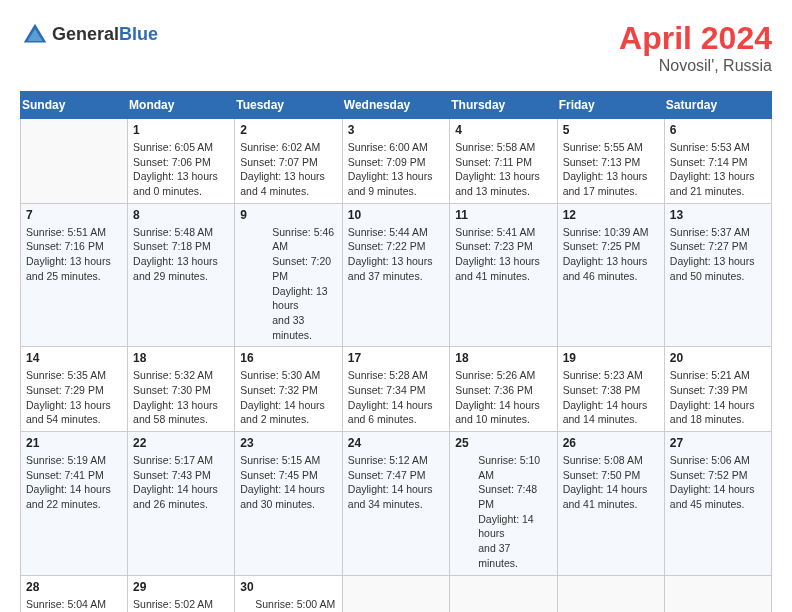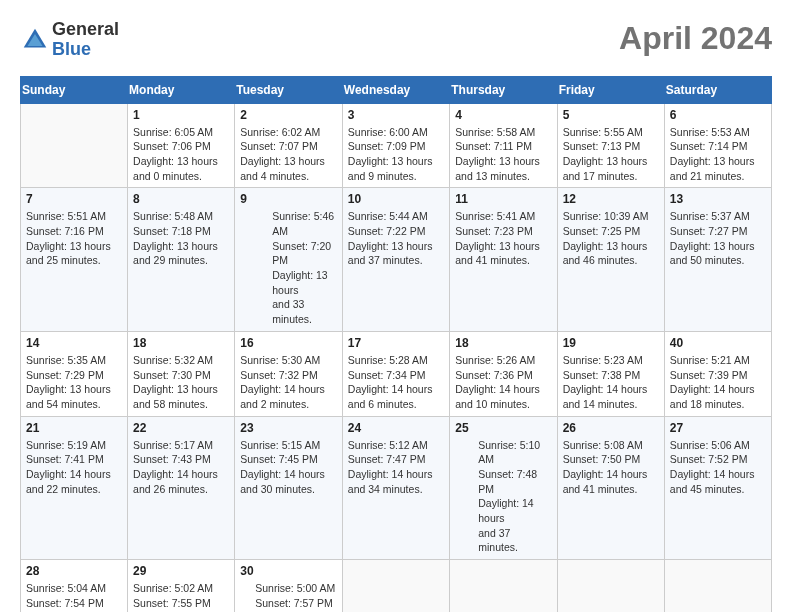--- a/index.html
+++ b/index.html
@@ -15,21 +15,21 @@
       justify-content: space-between;
       align-items: flex-start;
       margin-bottom: 16px;
     }
     .logo {
       display: flex;
       align-items: center;
     }
     .logo-text {
       display: flex;
-      flex-direction: column;
+      flex-direction: row;
       line-height: 1.1;
     }
     .logo-general {
       font-size: 18px;
       font-weight: bold;
       color: #333;
     }
     .logo-blue {
       font-size: 18px;
       font-weight: bold;
@@ -39,21 +39,21 @@
       width: 30px;
       height: 30px;
       margin-right: 2px;
     }
     .title-block {
       text-align: right;
     }
     .month-title {
       font-size: 32px;
       font-weight: bold;
-      color: #737373;
+      color: #ef4444;
     }
     .location-title {
       font-size: 16px;
       color: #555;
     }
     .calendar {
       width: 100%;
       border-collapse: collapse;
       font-size: 11px;
     }
@@ -104,20 +104,21 @@
       <polygon points="20,5 35,30 5,30" fill="#2e6db4"></polygon>
       <polygon points="20,12 30,28 10,28" fill="#5a9fd4"></polygon>
     </svg>
     <div class="logo-text">
       <span class="logo-general">General</span>
       <span class="logo-blue">Blue</span>
     </div>
   </div>
   <div class="title-block">
     <div class="month-title">April 2024</div>
+    <div class="location-title">Novosil', Russia</div>
   </div>
 </div>
 
 <table class="calendar">
   <thead>
     <tr>
     <th>Sunday</th>
         <th>Monday</th>
         <th>Tuesday</th>
         <th>Wednesday</th>
@@ -260,21 +261,21 @@
 and 10 minutes.</div>
         </td>
         <td>
           <div class="day-number">19</div>
           <div class="day-info" style="white-space: pre-line;">Sunrise: 5:23 AM
 Sunset: 7:38 PM
 Daylight: 14 hours
 and 14 minutes.</div>
         </td>
         <td>
-          <div class="day-number">40</div>
+          <div class="day-number">20</div>
           <div class="day-info" style="white-space: pre-line;">Sunrise: 5:21 AM
 Sunset: 7:39 PM
 Daylight: 14 hours
 and 18 minutes.</div>
         </td>
       </tr>
       <tr>
         <td>
           <div class="day-number">21</div>
           <div class="day-info" style="white-space: pre-line;">Sunrise: 5:19 AM

